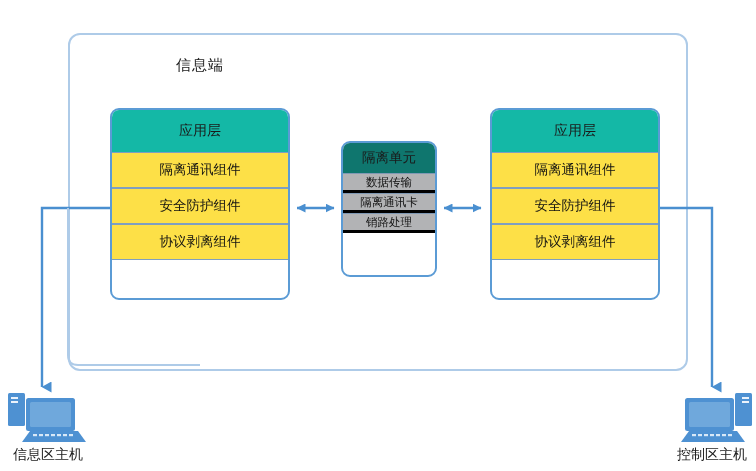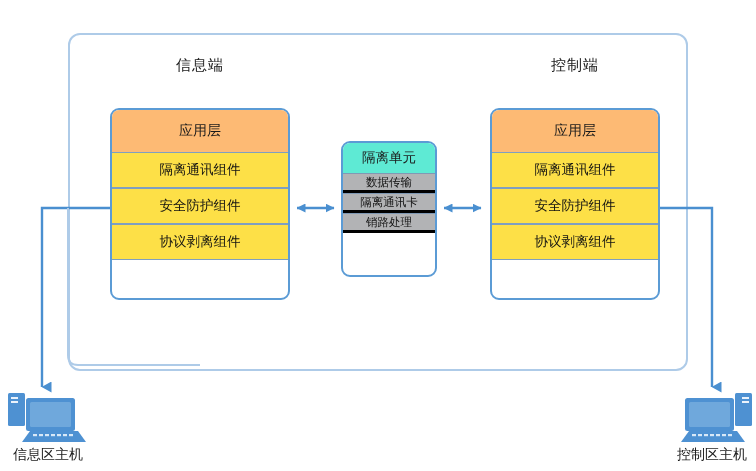--- a/index.html
+++ b/index.html
@@ -36,21 +36,21 @@
     border:2px solid #5b9bd5;
     border-radius:9px;
     box-sizing:border-box;
     background:#ffffff;
     overflow:hidden;
   }
   .panel-head{
     height:42px;
     display:flex;align-items:center;justify-content:center;
     font-size:14px;color:#1a1a1a;
-    background:#fdba74;
+    background:#14b8a6;
   }
   .row{
     height:36px;
     display:flex;align-items:center;justify-content:center;
     font-size:13.5px;color:#111111;
     background:#fde047;
     border-top:1px solid #7f9fc0;
     border-bottom:1px solid #7f9fc0;
     box-sizing:border-box;
   }
@@ -66,21 +66,21 @@
     border:2px solid #5b9bd5;
     border-radius:9px;
     box-sizing:border-box;
     background:#ffffff;
     overflow:hidden;
   }
   .unit-head{
     height:30px;
     display:flex;align-items:center;justify-content:center;
     font-size:13.5px;color:#1a1a1a;
-    background:#5eead4;
+    background:#0f766e;
   }
   .unit-row{
     height:20px;
     display:flex;align-items:center;justify-content:center;
     font-size:11.5px;color:#111111;
     background:#b2b3b5;
     border-top:1px solid #8099b4;
     border-bottom:3px solid #000000;
     box-sizing:border-box;
   }
@@ -154,21 +154,20 @@
   </div>
 
   <div class="unit">
     <div class="unit-head">隔离单元</div>
     <div class="unit-row">数据传输</div>
     <div class="unit-row">隔离通讯卡</div>
     <div class="unit-row">销路处理</div>
     <div class="unit-foot"></div>
   </div>
 
-  <div class="panel-title" style="left:490px;top:56px;width:170px;">控制端</div>
 
   <div class="panel" style="left:490px;top:108px;width:170px;height:192px;">
     <div class="panel-head">应用层</div>
     <div class="row">隔离通讯组件</div>
     <div class="row">安全防护组件</div>
     <div class="row">协议剥离组件</div>
     <div class="panel-foot"></div>
   </div>
 
   <div class="host" style="left:0px;top:389px;">

